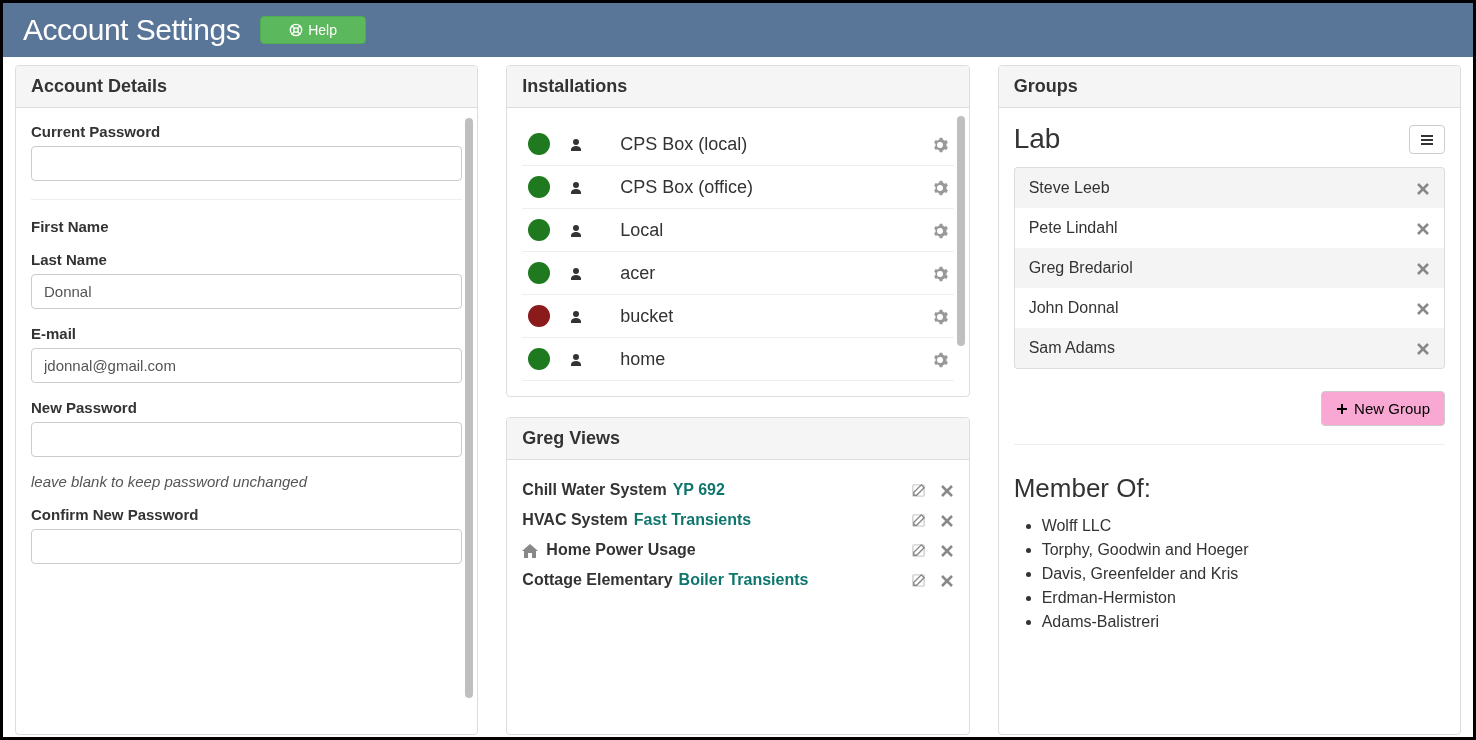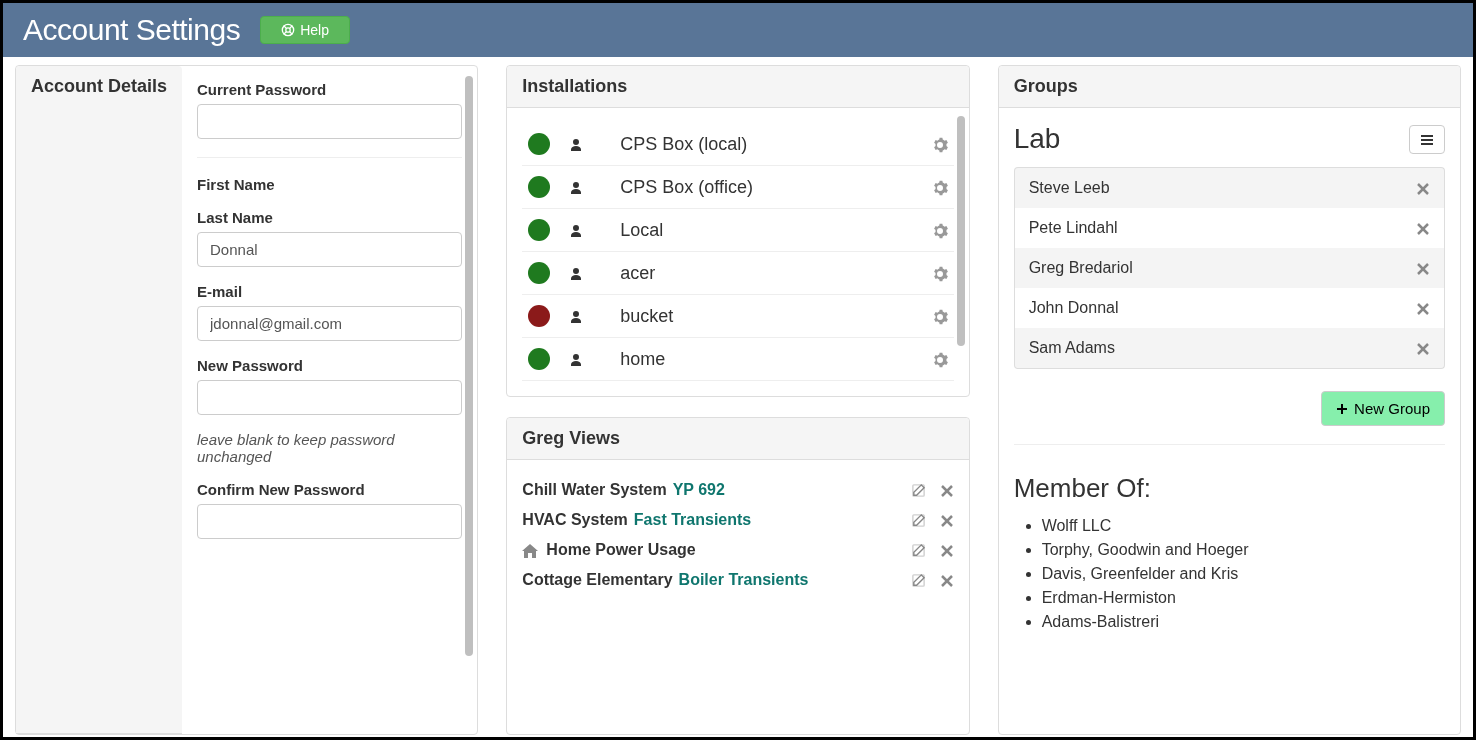--- a/index.html
+++ b/index.html
@@ -1,19 +1,19 @@
 <!DOCTYPE html>
 <html><head>
 <meta charset="utf-8">
 <style>
 * { box-sizing: border-box; margin: 0; padding: 0; }
 body { font-family: -apple-system, "Helvetica Neue", Helvetica, Arial, sans-serif; font-size: 14px; color: #333; background: #fff; border: 3px solid #000; width: 1476px; height: 740px; overflow: hidden; }
 .header { background: #597597; color: #fff; padding: 10px 20px; display: flex; align-items: center; gap: 20px; }
 .header h1 { font-weight: 300; font-size: 30px; letter-spacing: -0.5px; }
-.help-btn { background: #5cb85c; color: #fff; border: 1px solid #4cae4c; border-radius: 4px; padding: 5px 20px; font-size: 14px; display: inline-flex; align-items: center; gap: 5px; cursor: pointer; }
+.help-btn { background: #5cb85c; color: #fff; border: 1px solid #4cae4c; border-radius: 4px; padding: 5px 28px; font-size: 14px; display: inline-flex; align-items: center; gap: 5px; cursor: pointer; }
 .columns { display: flex; gap: 28px; padding: 0 12px; height: calc(100% - 56px); }
 .col { flex: 1; display: flex; flex-direction: column; gap: 20px; padding-top: 8px; }
 .panel { border: 1px solid #ddd; border-radius: 4px; background: #fff; min-height: 0; }
 .panel-heading { background: #f5f5f5; border-bottom: 1px solid #ddd; padding: 10px 15px; border-radius: 4px 4px 0 0; font-size: 18px; font-weight: 600; color: #333; }
 .panel-body { padding: 15px; overflow-y: auto; }
 .form-group { margin-bottom: 16px; }
 .form-group label { display: block; font-weight: 700; font-size: 15px; margin-bottom: 6px; color: #333; }
 .form-control { width: 100%; padding: 8px 12px; font-size: 15px; border: 1px solid #ccc; border-radius: 4px; color: #555; }
 .hint { font-style: italic; color: #555; font-size: 15px; margin-bottom: 16px; }
 hr.thin { border: none; border-top: 1px solid #eee; margin: 18px 0; }
@@ -31,28 +31,28 @@
 .sv-actions span { cursor: pointer; }
 .group-title { display: flex; align-items: center; justify-content: space-between; margin-bottom: 12px; }
 .group-title h2 { font-weight: 300; font-size: 28px; color: #333; }
 .menu-btn { border: 1px solid #ccc; border-radius: 4px; padding: 6px 10px; background: #fff; cursor: pointer; color: #333; }
 .member-list li { list-style: none; padding: 11px 14px; font-size: 16px; display: flex; align-items: center; justify-content: space-between; border-left: 1px solid #ddd; border-right: 1px solid #ddd; }
 .member-list li:first-child { border-top: 1px solid #ddd; border-radius: 4px 4px 0 0; }
 .member-list li:last-child { border-bottom: 1px solid #ddd; border-radius: 0 0 4px 4px; }
 .member-list li:nth-child(odd) { background: #f4f4f4; }
 .member-list li .rm { color: #888; cursor: pointer; }
 .new-group-row { text-align: right; margin-top: 22px; }
-.new-group-btn { border: 1px solid #ccc; border-radius: 4px; padding: 8px 14px; background: #86efac; cursor: pointer; font-size: 15px; display: inline-flex; align-items: center; gap: 6px; }
+.new-group-btn { border: 1px solid #ccc; border-radius: 4px; padding: 8px 14px; background: #f9a8d4; cursor: pointer; font-size: 15px; display: inline-flex; align-items: center; gap: 6px; }
 .member-of { margin-top: 28px; }
 .member-of h2 { font-weight: 300; font-size: 26px; margin-bottom: 10px; }
 .member-of ul { margin-left: 28px; }
 .member-of li { font-size: 16px; padding: 3px 0; }
 svg { display: inline-block; vertical-align: middle; }
 .home-icon { color: #888; margin-right: 8px; }
-.col1 .panel { flex: 1; display: flex; flex-direction: row; }
+.col1 .panel { flex: 1; display: flex; flex-direction: column; }
 .col1 .panel-body { flex: 1; overflow-y: auto; position: relative; }
 .install-panel .panel-body { max-height: 290px; overflow-y: auto; }
 .install-panel { position: relative; }
 .fake-scroll { position: absolute; right: 4px; top: 50px; width: 8px; height: 230px; background: rgba(0,0,0,0.25); border-radius: 4px; }
 .left-scroll { position: absolute; right: 4px; top: 10px; width: 8px; height: 580px; background: rgba(0,0,0,0.25); border-radius: 4px; }
 .col1 { position: relative; }
 </style>
 </head>
 <body>
 

